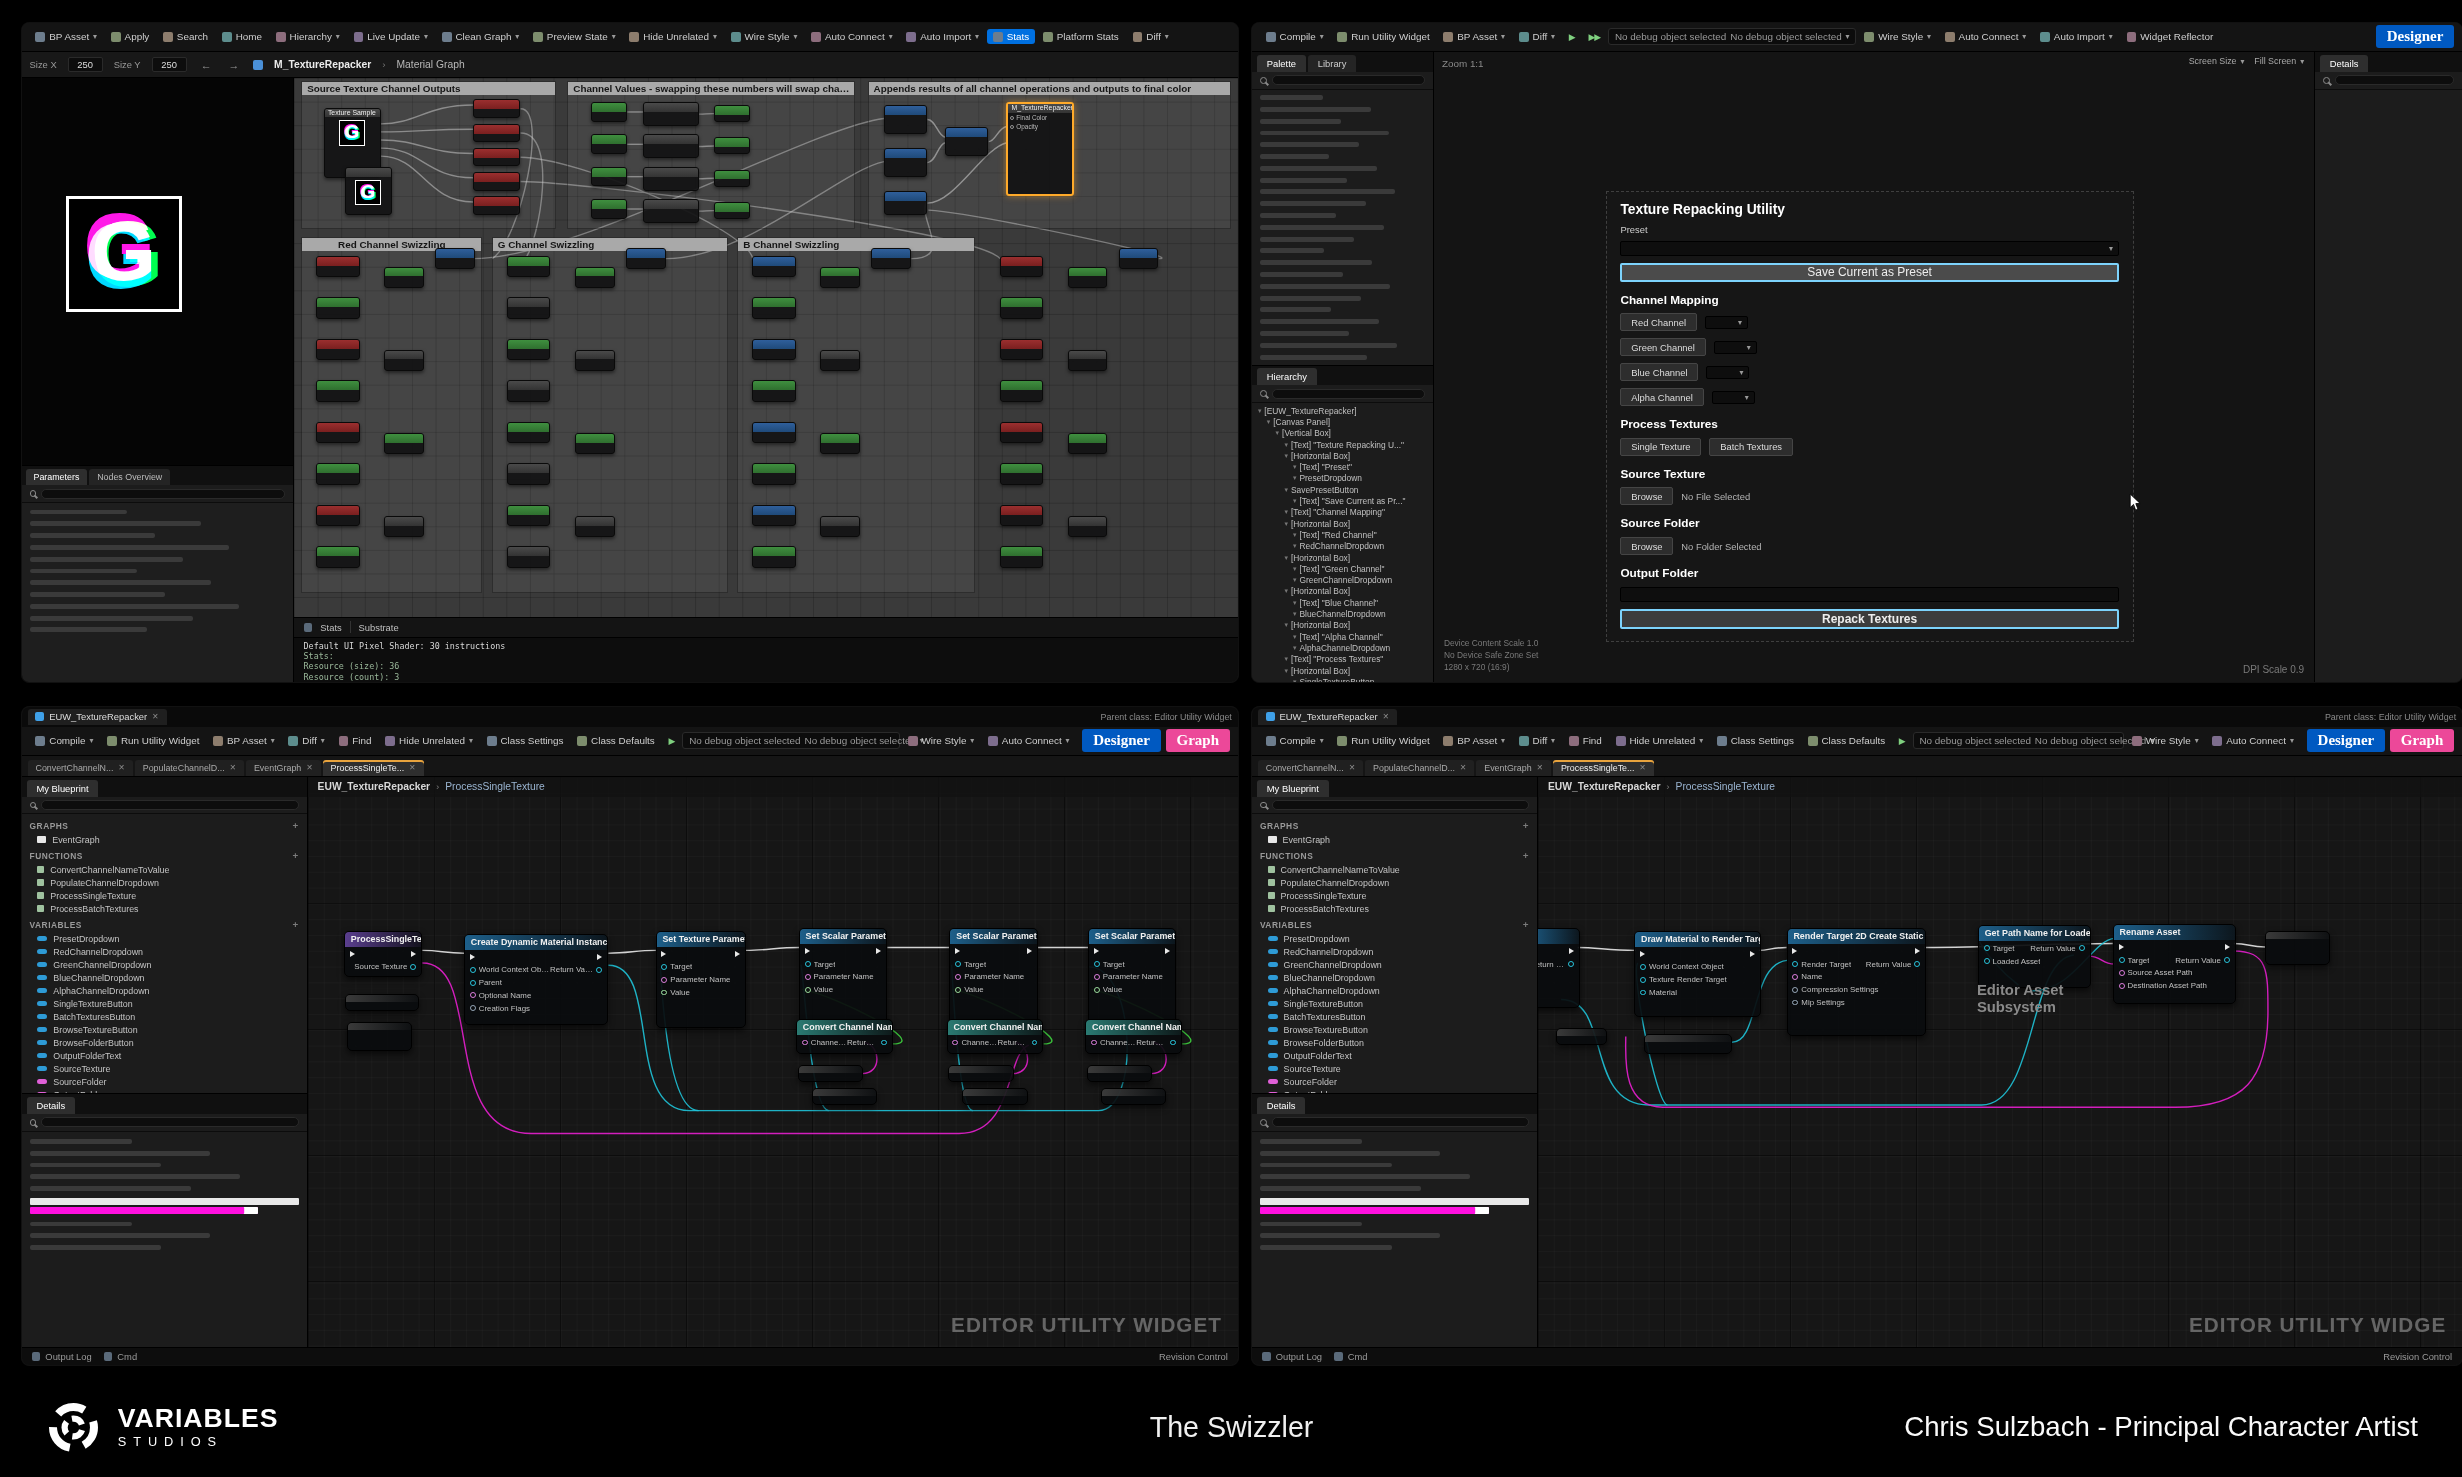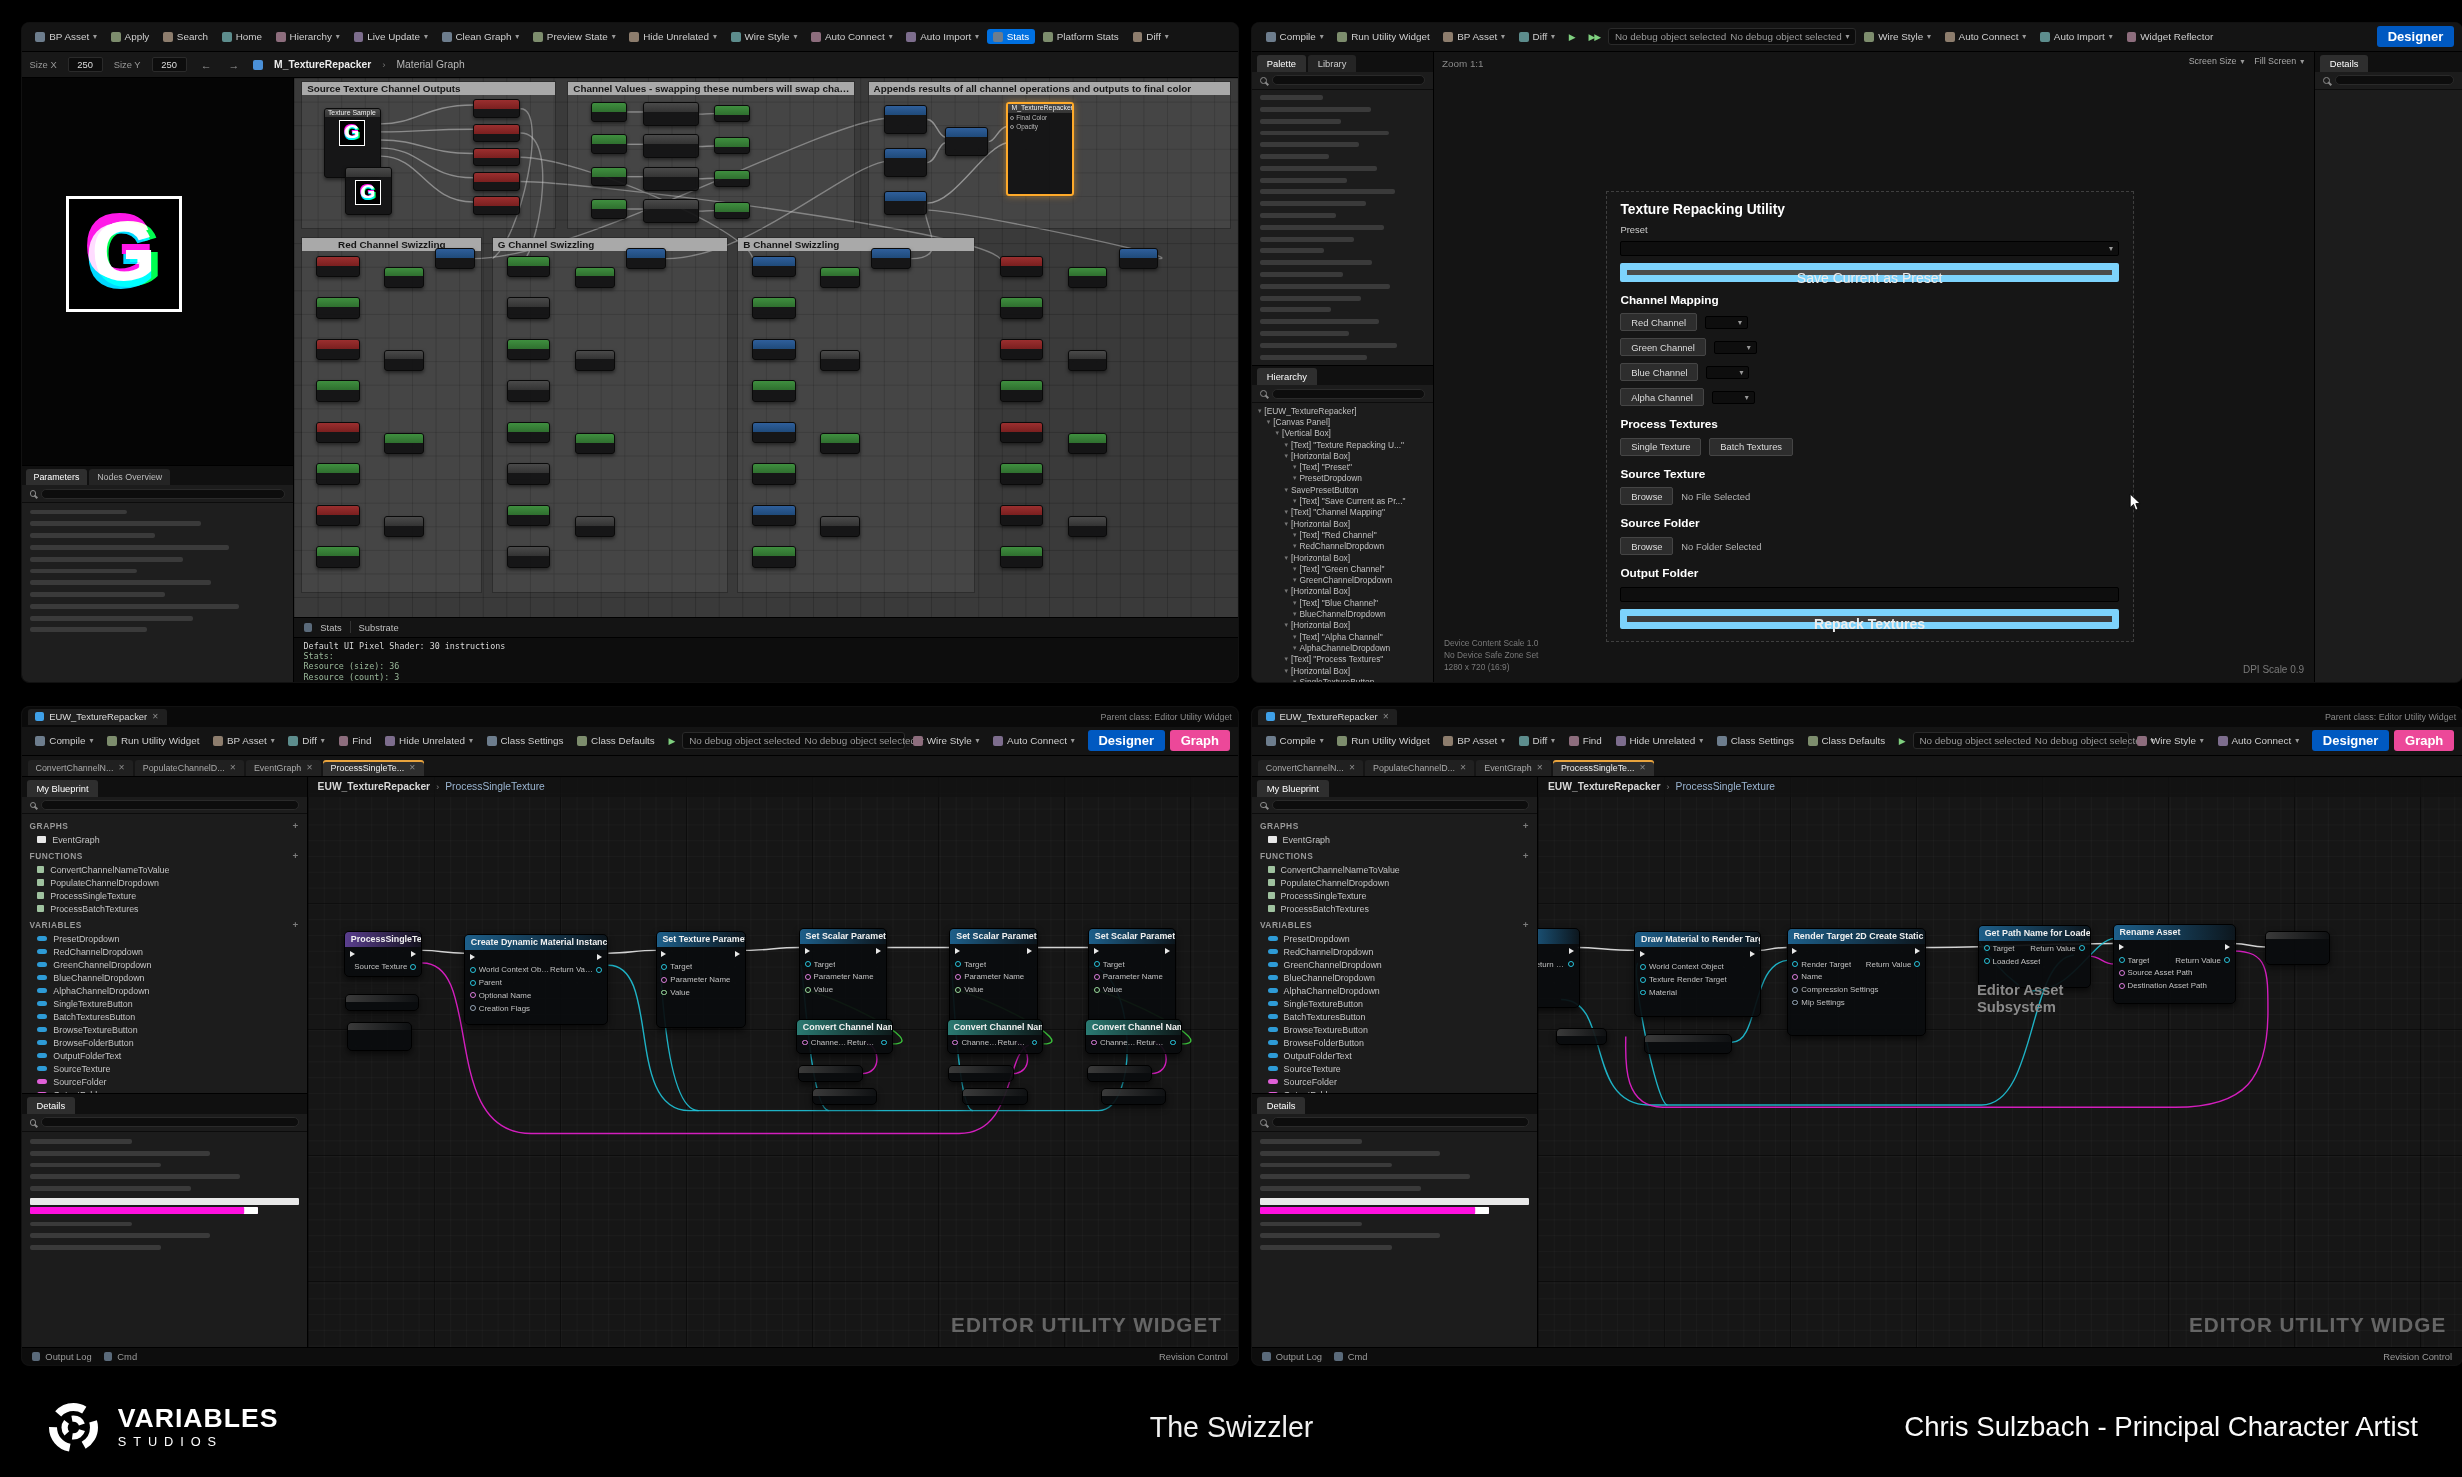--- a/index.html
+++ b/index.html
@@ -11,21 +11,21 @@
 .tbar{height:29.6px;background:#141414;display:flex;align-items:center;gap:2px;padding:0 7.9px;border-bottom:1px solid #000;flex:0 0 auto;}
 .tbar.sub{height:25.6px;background:#181818;gap:11px;}
 .titem{display:flex;align-items:center;gap:3.9px;padding:2px 5.9px;border-radius:3px;color:#cfcfcf;font-size:9.9px;white-space:nowrap;}
 .titem.active{background:#0070e0;color:#fff;}
 .titem.ddbox{background:#0c0c0c;border:1px solid #2a2a2a;color:#9a9a9a;min-width:148px;justify-content:space-between;}
 .ticon{width:9.9px;height:9.9px;border-radius:2px;background:#6d7d8d;display:inline-block;flex:0 0 auto;}
 .ic1{background:#7d8d6d}.ic2{background:#8d7d6d}.ic3{background:#5d8d8d}.ic4{background:#8d6d7d}.ic5{background:#7d6d8d}
 .caret{font-size:7.9px;color:#9a9a9a;}
 .playg{color:#7fd07f;font-size:8.9px;letter-spacing:-1px;}
 .tspace{flex:1;}
-.modebtn{margin-left:3px;padding:3px 10.8px;border-radius:3px;font-size:13px;color:#fff;font-weight:bold;white-space:nowrap;}
+.modebtn{margin-left:3px;padding:3px 10.8px;border-radius:3px;font-size:15px;color:#fff;font-weight:bold;white-space:nowrap;font-family:Liberation Serif, serif;}
 .modebtn.blue{background:#0059c1;}
 .modebtn.orange{background:#ec4899;}
 .fieldlbl{font-size:9.4px;color:#9a9a9a;}
 .fieldbox{min-width:35px;height:15.8px;background:#0d0d0d;border:1px solid #2a2a2a;border-radius:2px;font-size:9.4px;color:#ddd;display:flex;align-items:center;justify-content:center;padding:0 4.9px;}
 .navarr{color:#9a9a9a;font-size:10.8px;padding:0 3px;}
 .bcicon{width:9.9px;height:9.9px;background:#4a90d8;border-radius:2px;flex:0 0 auto;}
 .bcname{font-size:10.3px;color:#ececec;font-weight:bold;}
 .bcsep{color:#777;font-size:9.9px;}
 .bcpage{font-size:10.3px;color:#b8b8b8;}
 
@@ -91,21 +91,21 @@
 .zoomlbl{position:absolute;left:7.9px;top:5.9px;font-size:9.9px;color:#8a8a8a;}
 .canvas-tools{position:absolute;right:9.9px;top:3.9px;display:flex;gap:9.9px;font-size:8.9px;color:#aaa;align-items:center;}
 .ctool{display:flex;align-items:center;gap:3.9px;}
 .devinfo{position:absolute;left:9.9px;bottom:7.9px;font-size:8.4px;color:#7a7a7a;line-height:11.8px;}
 .dpi{position:absolute;right:9.9px;bottom:7px;font-size:10px;color:#7a7a7a;text-align:center;}
 .widget-root{position:absolute;left:19.5%;top:22%;width:60%;border:1px dashed #3f3f3f;background:rgba(255,255,255,.012);padding:9.9px 13.8px 11.8px;display:flex;flex-direction:column;gap:6.9px;}
 .f-title{font-size:13.8px;font-weight:bold;color:#fff;}
 .f-label{font-size:9.4px;color:#cfcfcf;}
 .f-dd{height:14.8px;background:#0e0e0e;border:1px solid #000;border-radius:2px;display:flex;align-items:center;justify-content:flex-end;padding:0 4.9px;color:#8a8a8a;font-size:7.9px;}
 .f-dd.small{width:43px;height:12.8px;flex:0 0 auto;}
-.f-btn{height:18.7px;background:#4b4b4b;border:7px solid #7dd3fc;border-radius:2px;color:#ededed;font-size:14px;font-family:inherit;}
+.f-btn{height:18.7px;background:#4b4b4b;border:2px solid #7dd3fc;border-radius:2px;color:#ededed;font-size:12px;font-family:inherit;}
 .f-btn.big{height:20.7px;background:#3c3c3c;font-weight:bold;}
 .f-head{font-size:11.8px;font-weight:bold;color:#fff;margin-top:3.9px;}
 .f-chrow{display:flex;align-items:center;gap:7.9px;}
 .f-pill{background:#2d2d2d;border:1px solid #454545;border-radius:2px;font-size:9.4px;color:#ddd;padding:2.5px 9.9px;white-space:nowrap;}
 .f-note{font-size:9.4px;color:#b5b5b5;}
 .cursor{position:absolute;left:79%;top:70%;width:12.8px;height:18.7px;}
 
 
 .wtabbar{height:19.7px;background:#0a0a0a;display:flex;align-items:center;padding:0 5.9px;gap:7.9px;flex:0 0 auto;}
 .wtab{display:flex;align-items:center;gap:4.9px;background:#1f1f1f;height:15.8px;padding:0 7.9px;border-radius:3px 3px 0 0;font-size:9.4px;color:#ddd;}

